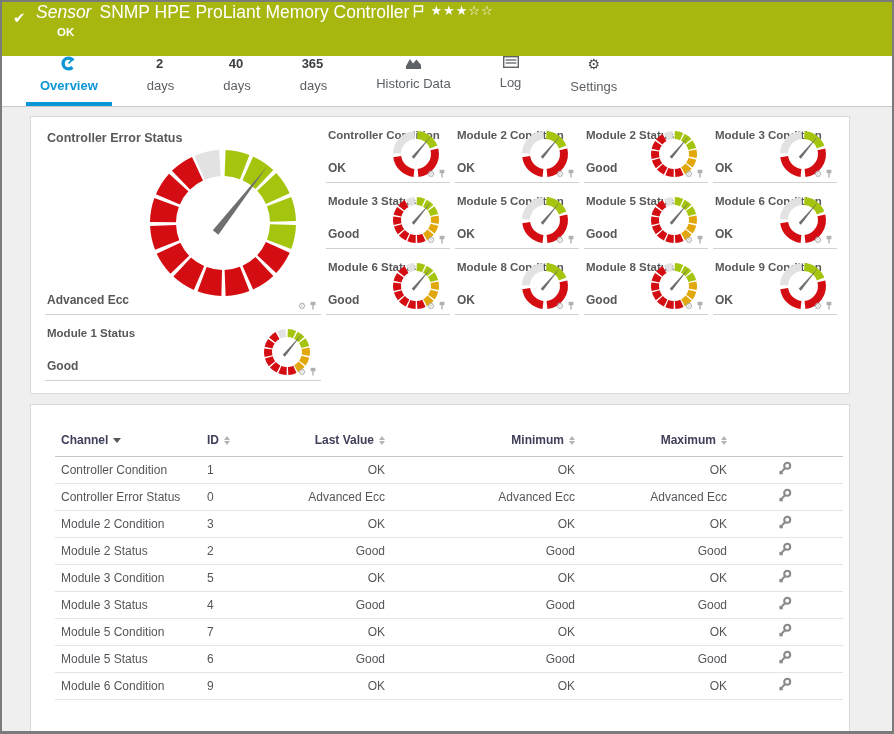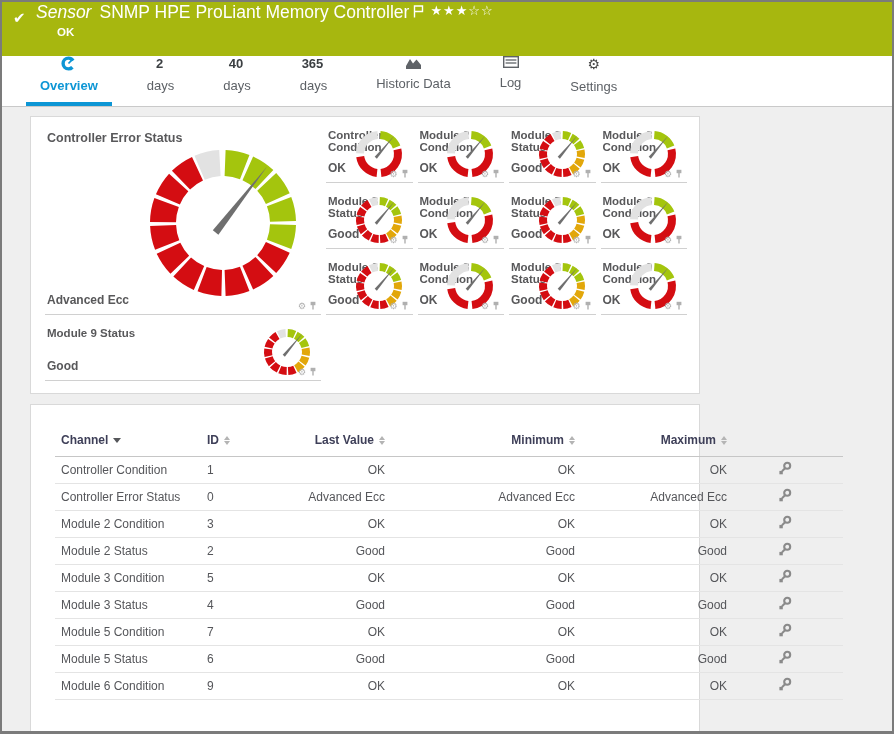--- a/index.html
+++ b/index.html
@@ -24,21 +24,21 @@
   
   .tabbar{height:51px;background:#fff;border-bottom:1px solid #c9c9c9;
           display:flex;align-items:stretch;padding-left:24px;gap:21px;overflow:hidden;}
   .tab{display:flex;align-items:center;gap:7px;padding:0 14px;font-size:13px;
        color:#5d6166;position:relative;cursor:pointer;white-space:nowrap;flex-direction:column;}
   .tab .num{font-weight:bold;color:#3c4043;margin-right:2px;}
   .tab.active{color:var(--blue);font-weight:bold;}
   .tab-underline{position:absolute;left:0;right:0;bottom:0;height:4px;background:var(--blue);}
   .tab .ticon{display:inline-flex;align-items:center;font-family:"DejaVu Sans",sans-serif;}
   
-  .panel{position:absolute;left:28px;width:670px;background:#fff;border:1px solid #d9d9d9;}
+  .panel{position:absolute;left:28px;width:820px;background:#fff;border:1px solid #d9d9d9;}
   #panel-gauges{top:114px;height:278px;display:grid;
      grid-template-columns:276px 1fr 1fr 1fr 1fr;grid-auto-rows:58px;
      gap:8px 5px;padding:8px 12px 14px 14px;}
   .gcell{position:relative;border-bottom:1px solid #d0d0d0;cursor:pointer;}
   .gcell.large{grid-row:1 / span 3;grid-column:1;}
   .gtitle{position:absolute;top:4px;left:2px;font-size:11.5px;font-weight:bold;color:#58585a;}
   .gcell.large .gtitle{font-size:12.5px;top:6px;}
   .gvalue{position:absolute;bottom:7px;left:2px;font-size:12px;font-weight:bold;color:#58585a;}
   .gsvg{position:absolute;right:8px;top:3px;}
   .gcell.large .gsvg{right:auto;left:96px;top:16px;}
@@ -425,21 +425,21 @@
         <div class="gvalue">OK</div>
         <span class="cell-icons">
           <span>⚙</span>
           <span><svg width="8" height="9" viewBox="0 0 8 9">
               <rect x="1.6" y="0.8" width="4.8" height="3.4" fill="#b0b0b0"></rect>
               <line x1="4" y1="4" x2="4" y2="8.4" stroke="#b0b0b0" stroke-width="1.4"></line>
             </svg></span>
         </span>
       </div>
       <div class="gcell">
-        <div class="gtitle">Module 9 Status</div>
+        <div class="gtitle">Module 1 Status</div>
         <svg class="gsvg" width="52" height="52" viewBox="0 0 52 52">
           <path d="M 17.7 8.9 A 19 19 0 0 1 24.7 7.0" fill="none" stroke="#e2e2e2" stroke-width="8"></path>
           <path d="M 26.7 7.0 A 19 19 0 0 1 33.6 8.6" fill="none" stroke="#a4c50d" stroke-width="8"></path>
           <path d="M 34.8 9.2 A 19 19 0 0 1 40.4 13.5" fill="none" stroke="#a4c50d" stroke-width="8"></path>
           <path d="M 41.2 14.6 A 19 19 0 0 1 44.3 21.0" fill="none" stroke="#a4c50d" stroke-width="8"></path>
           <path d="M 44.6 22.3 A 19 19 0 0 1 44.7 29.3" fill="none" stroke="#e2a70a" stroke-width="8"></path>
           <path d="M 44.4 30.7 A 19 19 0 0 1 41.4 37.1" fill="none" stroke="#e2a70a" stroke-width="8"></path>
           <path d="M 40.6 38.1 A 19 19 0 0 1 35.1 42.7" fill="none" stroke="#e2a70a" stroke-width="8"></path>
           <path d="M 33.9 43.3 A 19 19 0 0 1 27.1 45.0" fill="none" stroke="#d40d12" stroke-width="8"></path>
           <path d="M 25.7 45.0 A 19 19 0 0 1 18.8 43.6" fill="none" stroke="#d40d12" stroke-width="8"></path>

